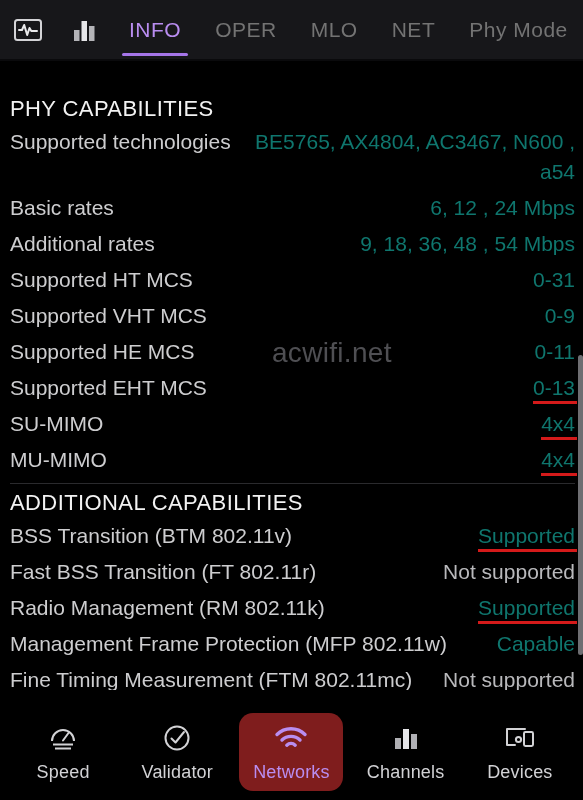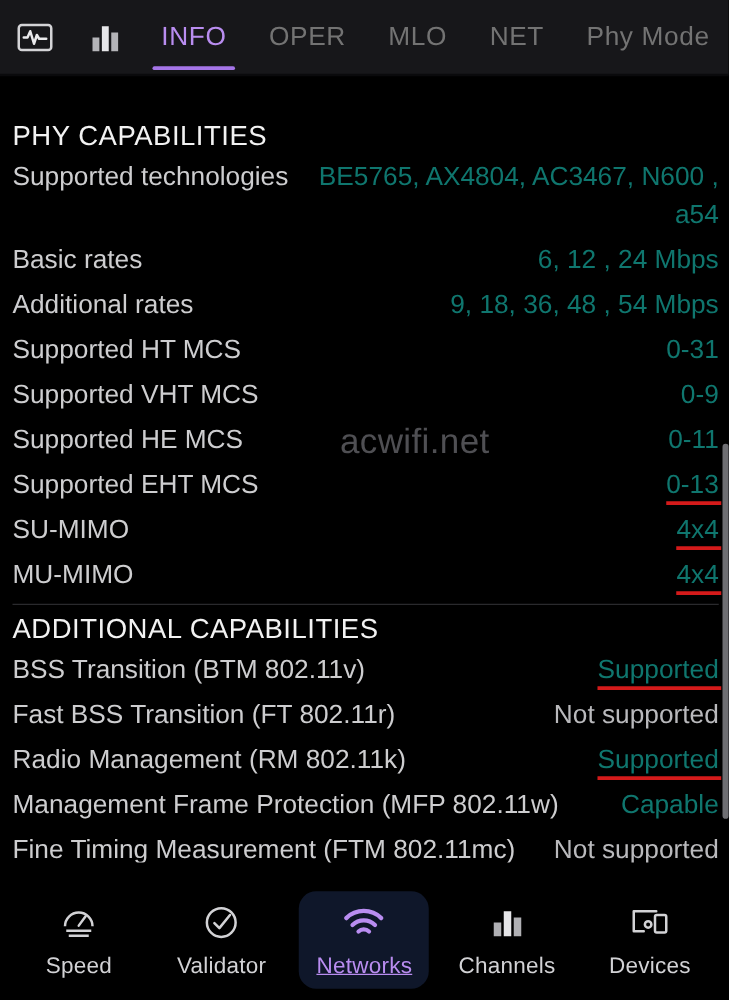--- a/index.html
+++ b/index.html
@@ -103,21 +103,21 @@
     display:flex; align-items:center; justify-content:space-around;
     padding:0 6px;
   }
   .nav-item {
     width:104px; height:78px;
     display:flex; flex-direction:column; align-items:center; justify-content:center;
     gap:7px;
     border-radius:14px;
     color:#d2d2d5;
   }
-  .nav-item.active { background:#0f172a; color:#b98df0;text-decoration:underline; }
+  .nav-item.active { background:#7f1d1d; color:#b98df0; }
   .nav-label { font-size:18px; letter-spacing:.2px; }
   .nav-icon { height:34px; display:flex; align-items:center; justify-content:center; }
 </style>
 </head>
 <body>
 
 <div class="app">
 
   <div class="topbar">
     <div class="topbar-inner">

